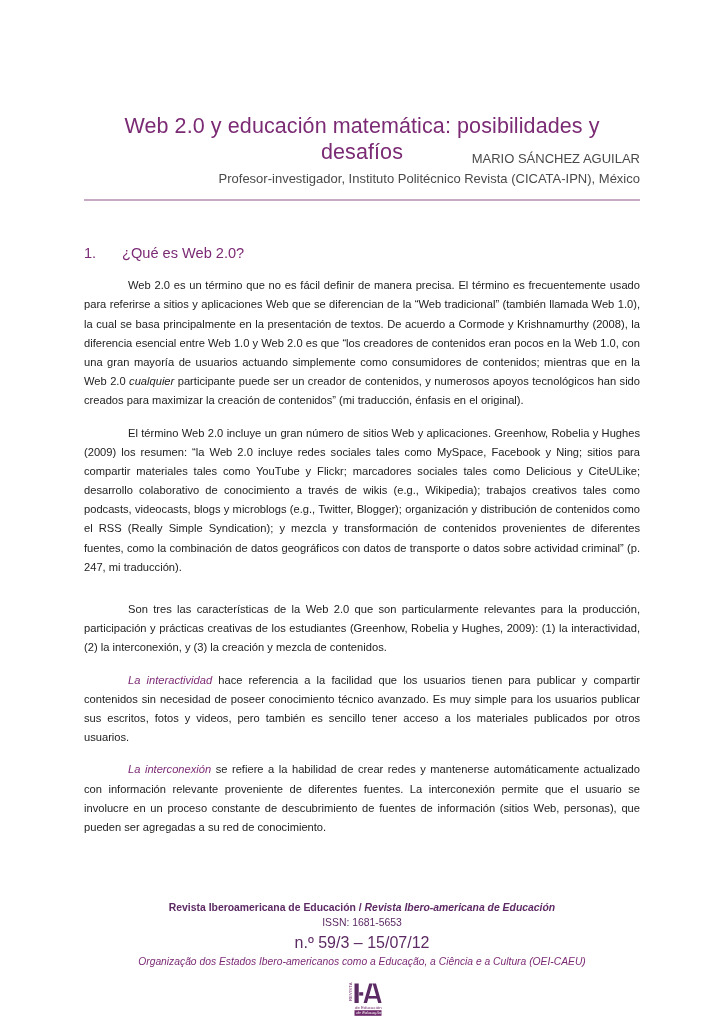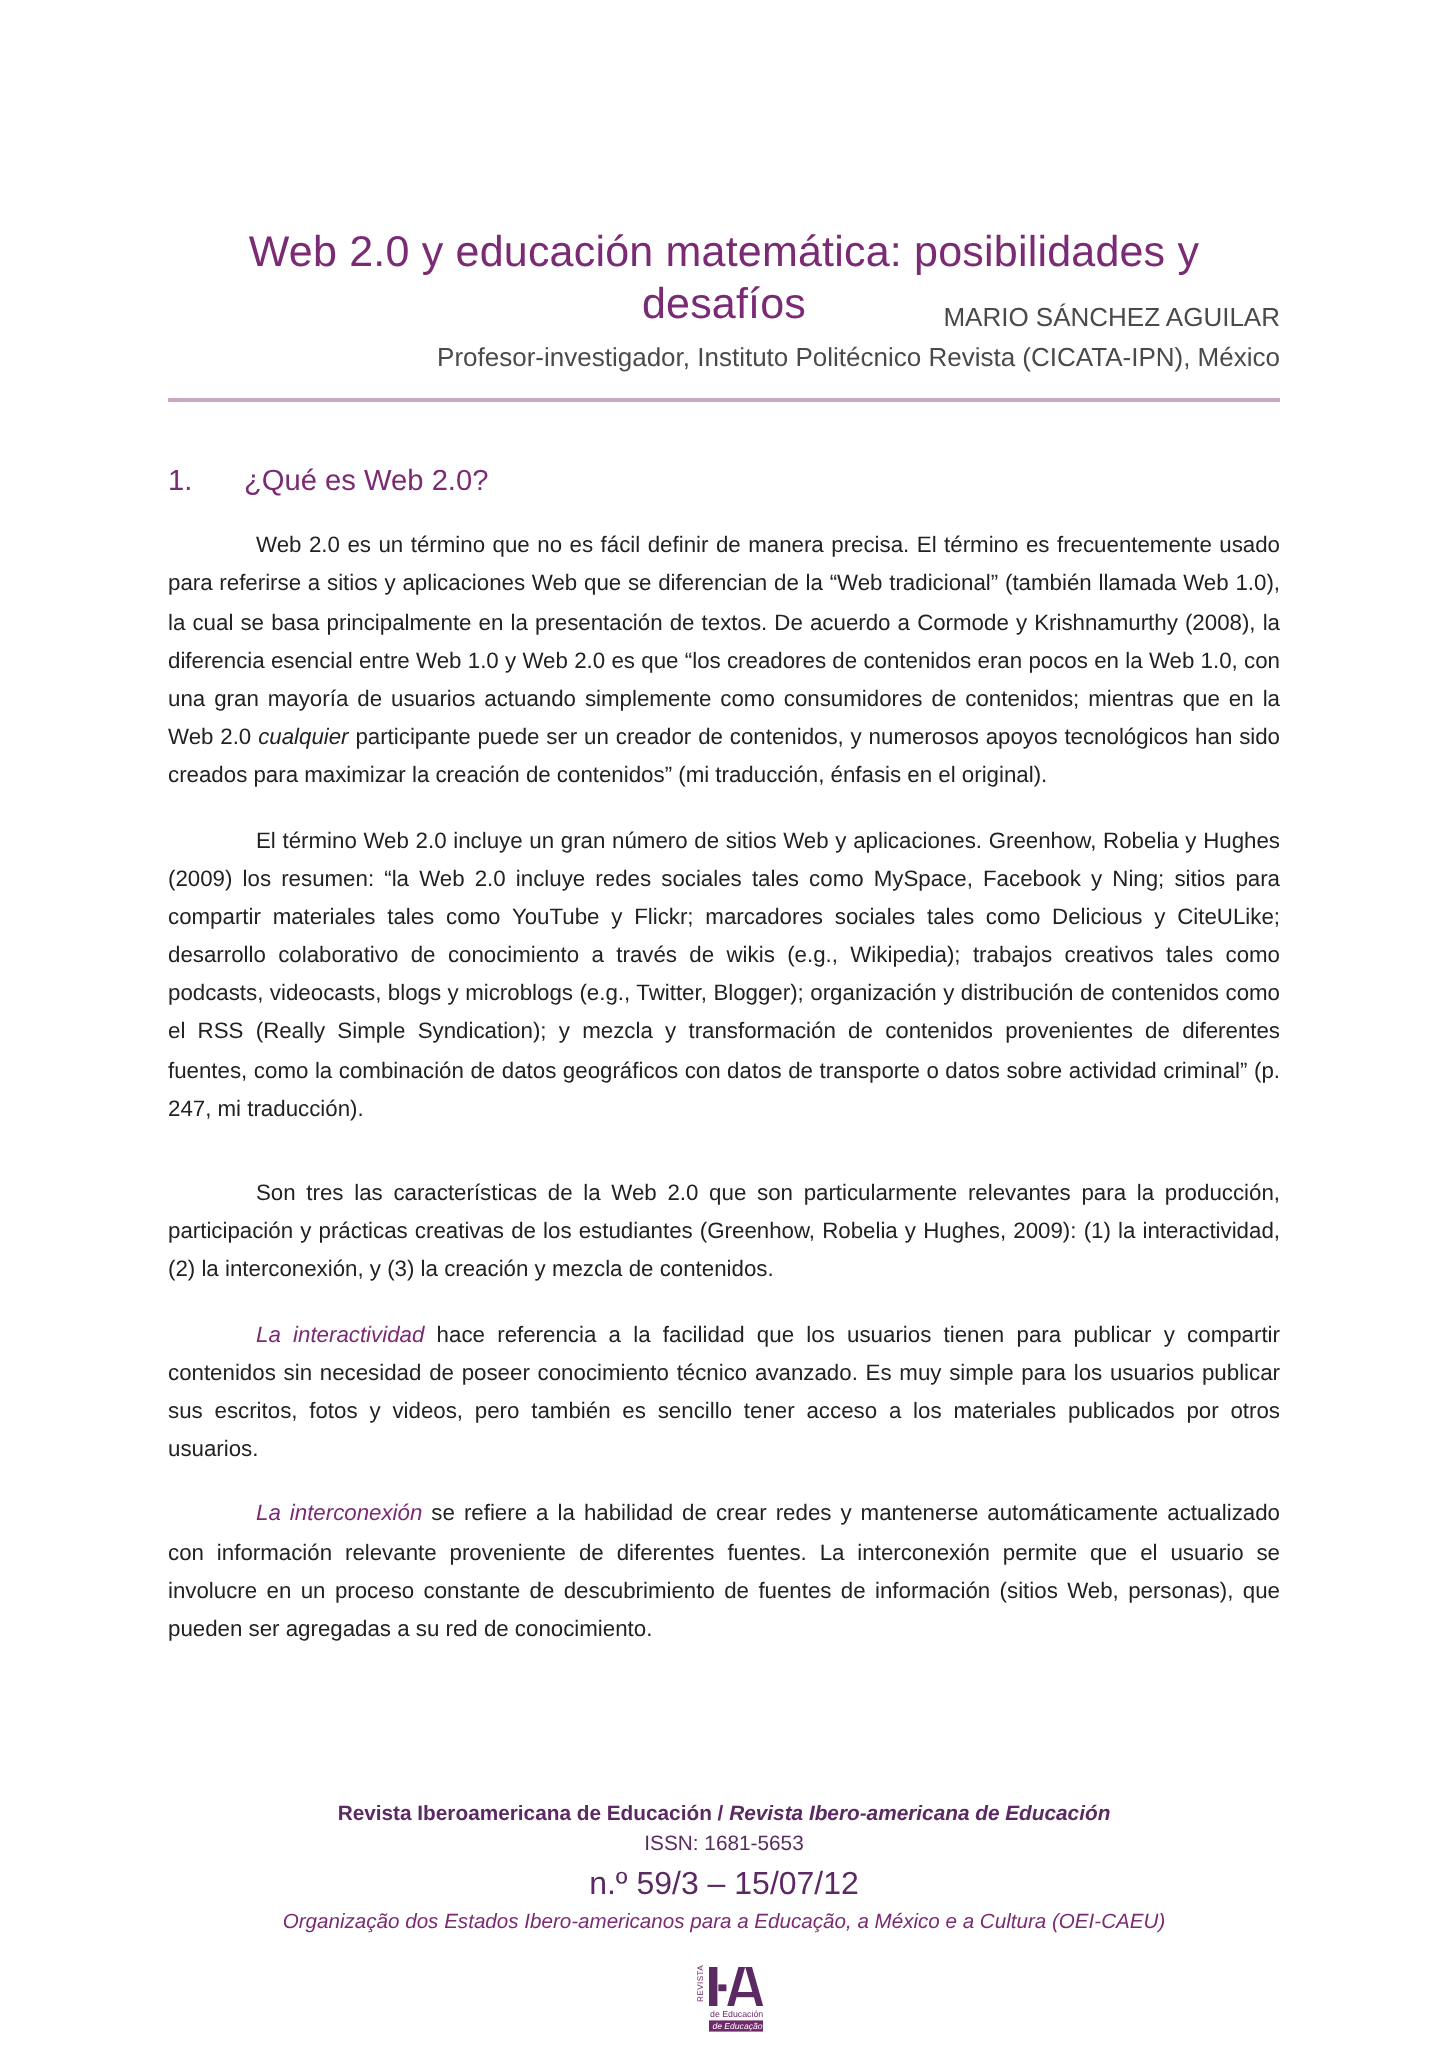--- a/index.html
+++ b/index.html
@@ -62,21 +62,21 @@
   }
 
   
   .content {
     position: absolute;
     left: 84px;
     top: 232px;
     width: 556px;
   }
   h2.section-head {
-    margin: 0 0 14px 0;
+    margin: 12px 0 14px 0;
     font-size: 14.6px;
     font-weight: 400;
     color: #7b2a74;
     line-height: 1.25;
   }
   h2.section-head .num {
     display: inline-block;
     width: 38px;
   }
   p.para {
@@ -172,21 +172,21 @@
       <p class="para"><i class="em-purple">La interconexión</i><span> se refiere a la habilidad de crear redes y mantenerse automáticamente actualizado con información relevante proveniente de diferentes fuentes. La interconexión permite que el usuario se involucre en un proceso constante de descubrimiento de fuentes de información (sitios Web, personas), que pueden ser agregadas a su red de conocimiento.</span></p>
     </div>
   </div>
 
   <div class="footer">
     <div class="f1">
       <span>Revista Iberoamericana de Educación</span><span> / </span><span class="pt">Revista Ibero-americana de Educación</span>
     </div>
     <div class="f2">ISSN: 1681-5653</div>
     <div class="f3">n.º 59/3 – 15/07/12</div>
-    <div class="f5">Organização dos Estados Ibero-americanos para a Educação, a México e a Cultura (OEI-CAEU)</div>
+    <div class="f5">Organização dos Estados Ibero-americanos como a Educação, a Ciência e a Cultura (OEI-CAEU)</div>
   </div>
 
   <div class="logo">
     <svg width="40" height="38" viewBox="0 0 40 38" xmlns="http://www.w3.org/2000/svg">
 
       <text x="7.5" y="22" transform="rotate(-90 7.5 22)" font-family="Liberation Sans, sans-serif" font-size="4.1" fill="#6e2a6a" letter-spacing="0.2">REVISTA</text>
 
       <rect x="10.5" y="4.5" width="4.2" height="19.5" fill="#5b2a63"></rect>
 
       <rect x="15.2" y="13.2" width="4.0" height="3.4" fill="#5b2a63"></rect>

